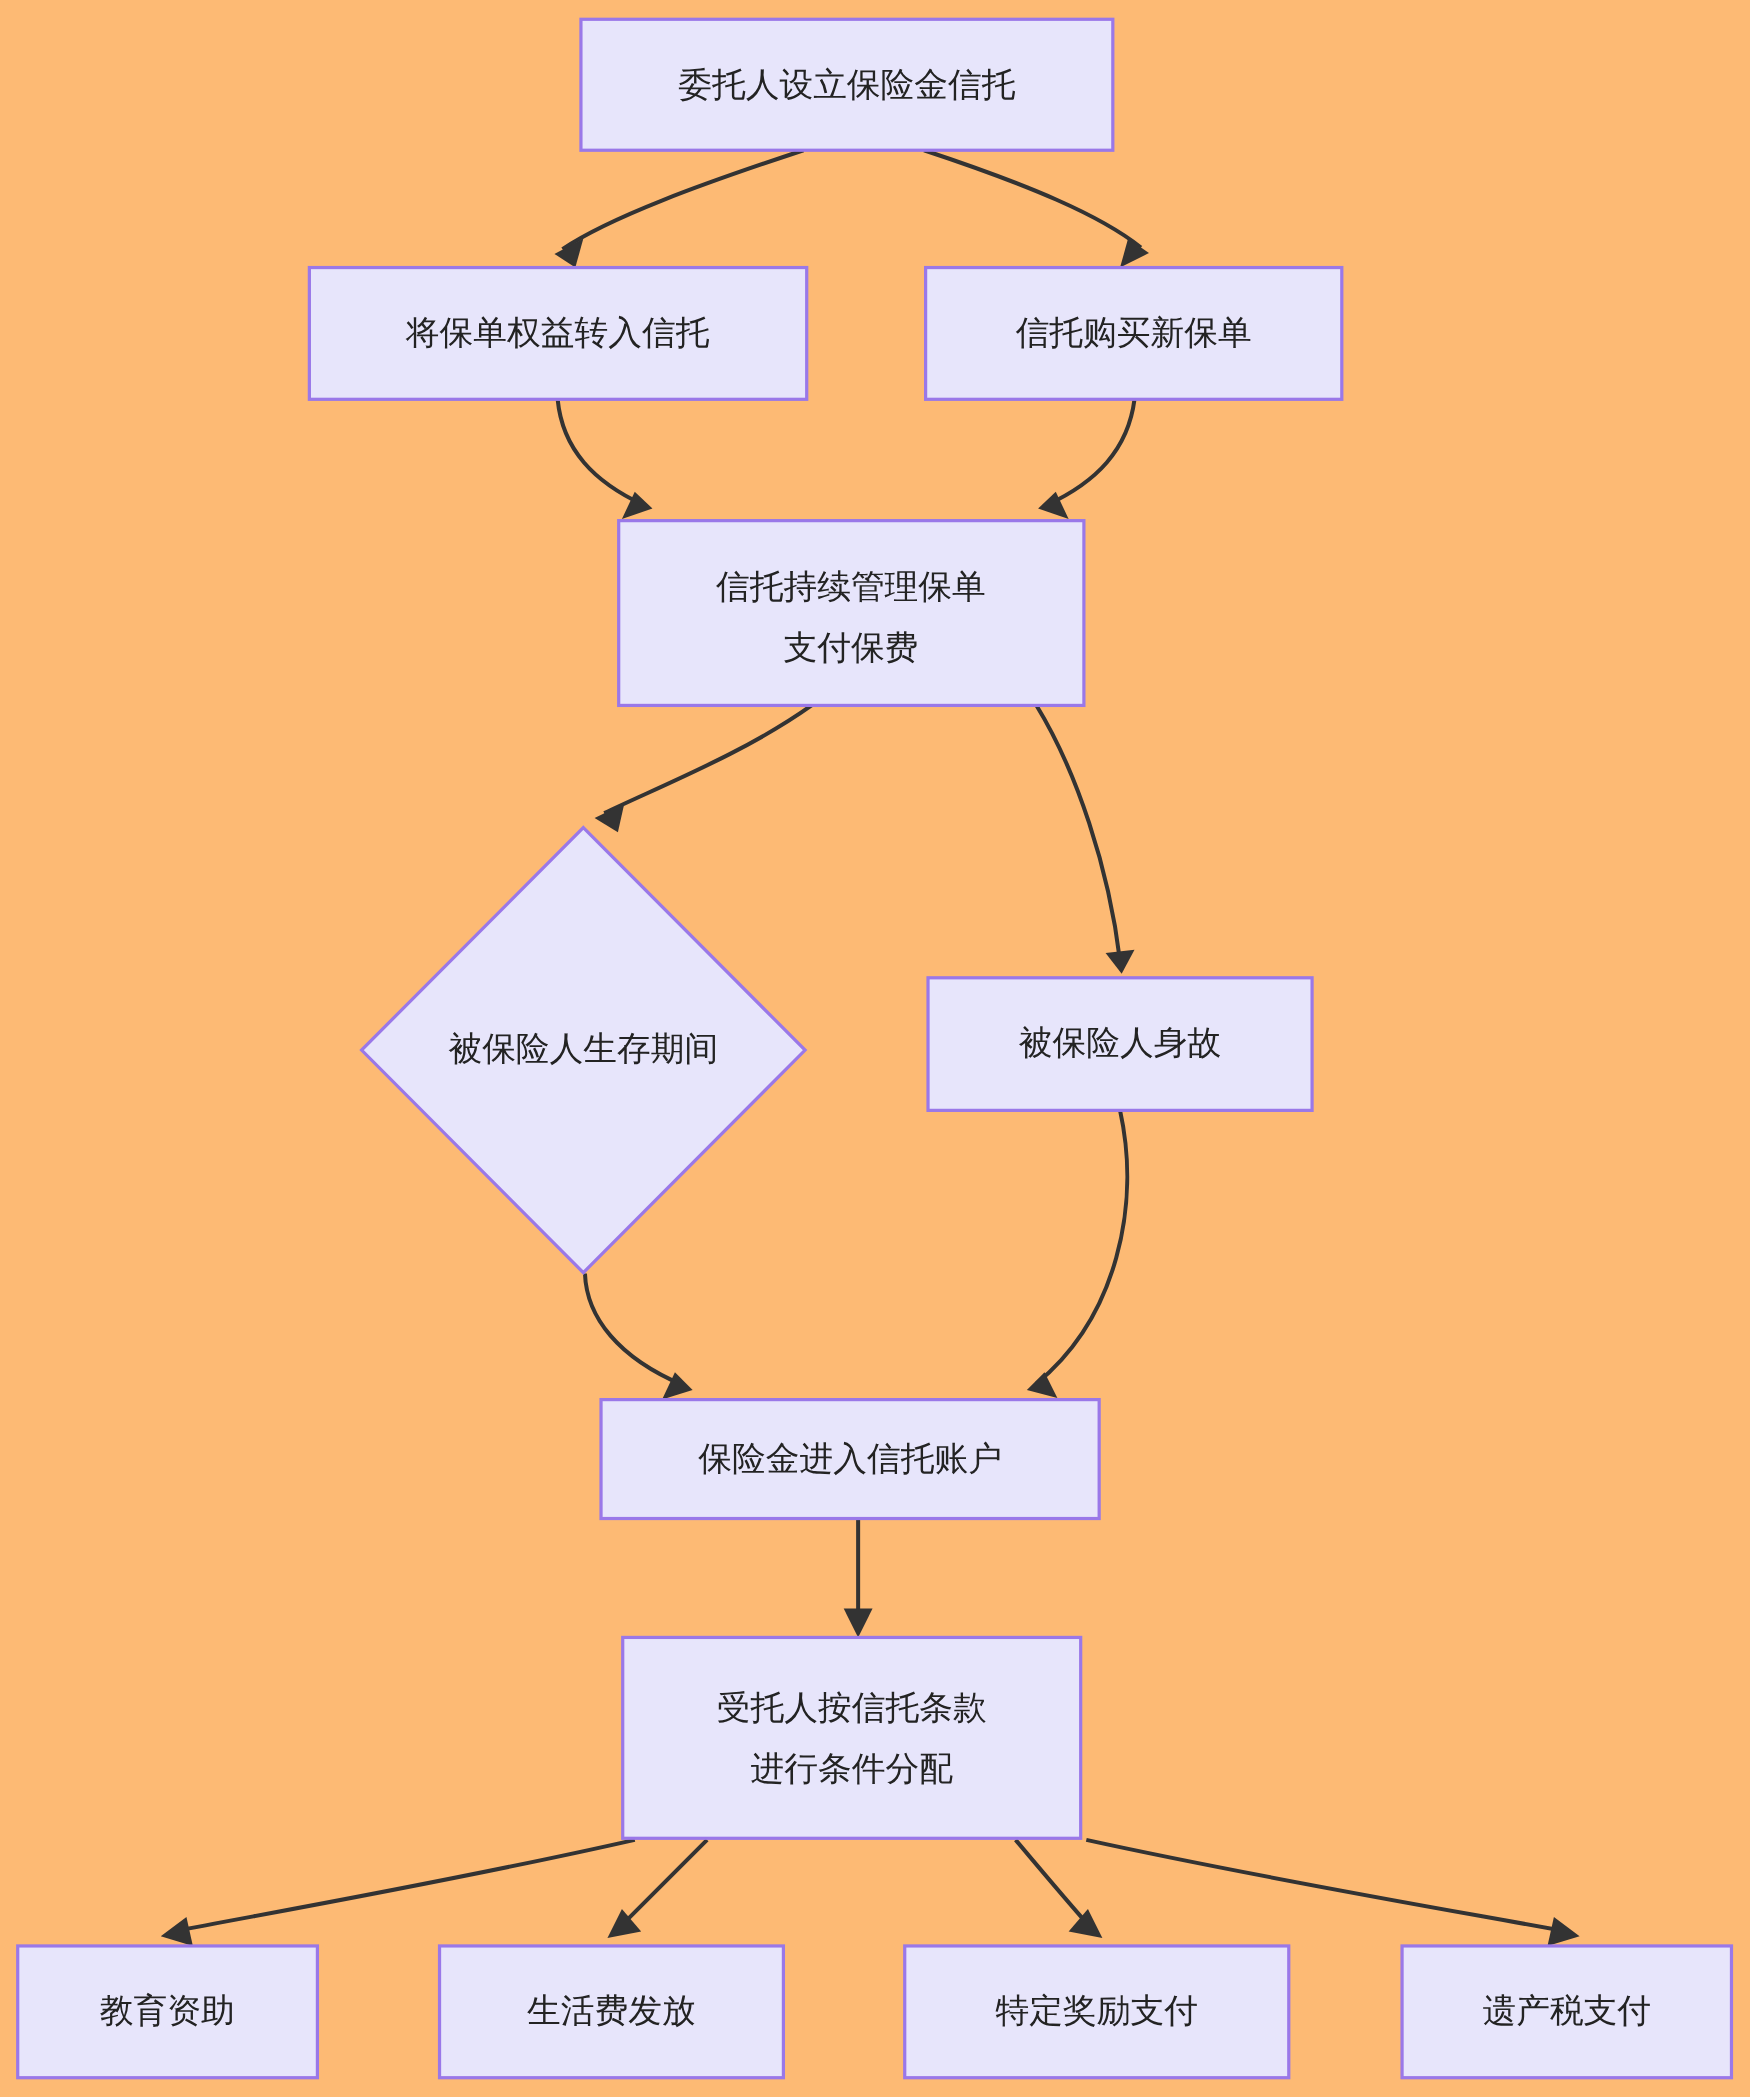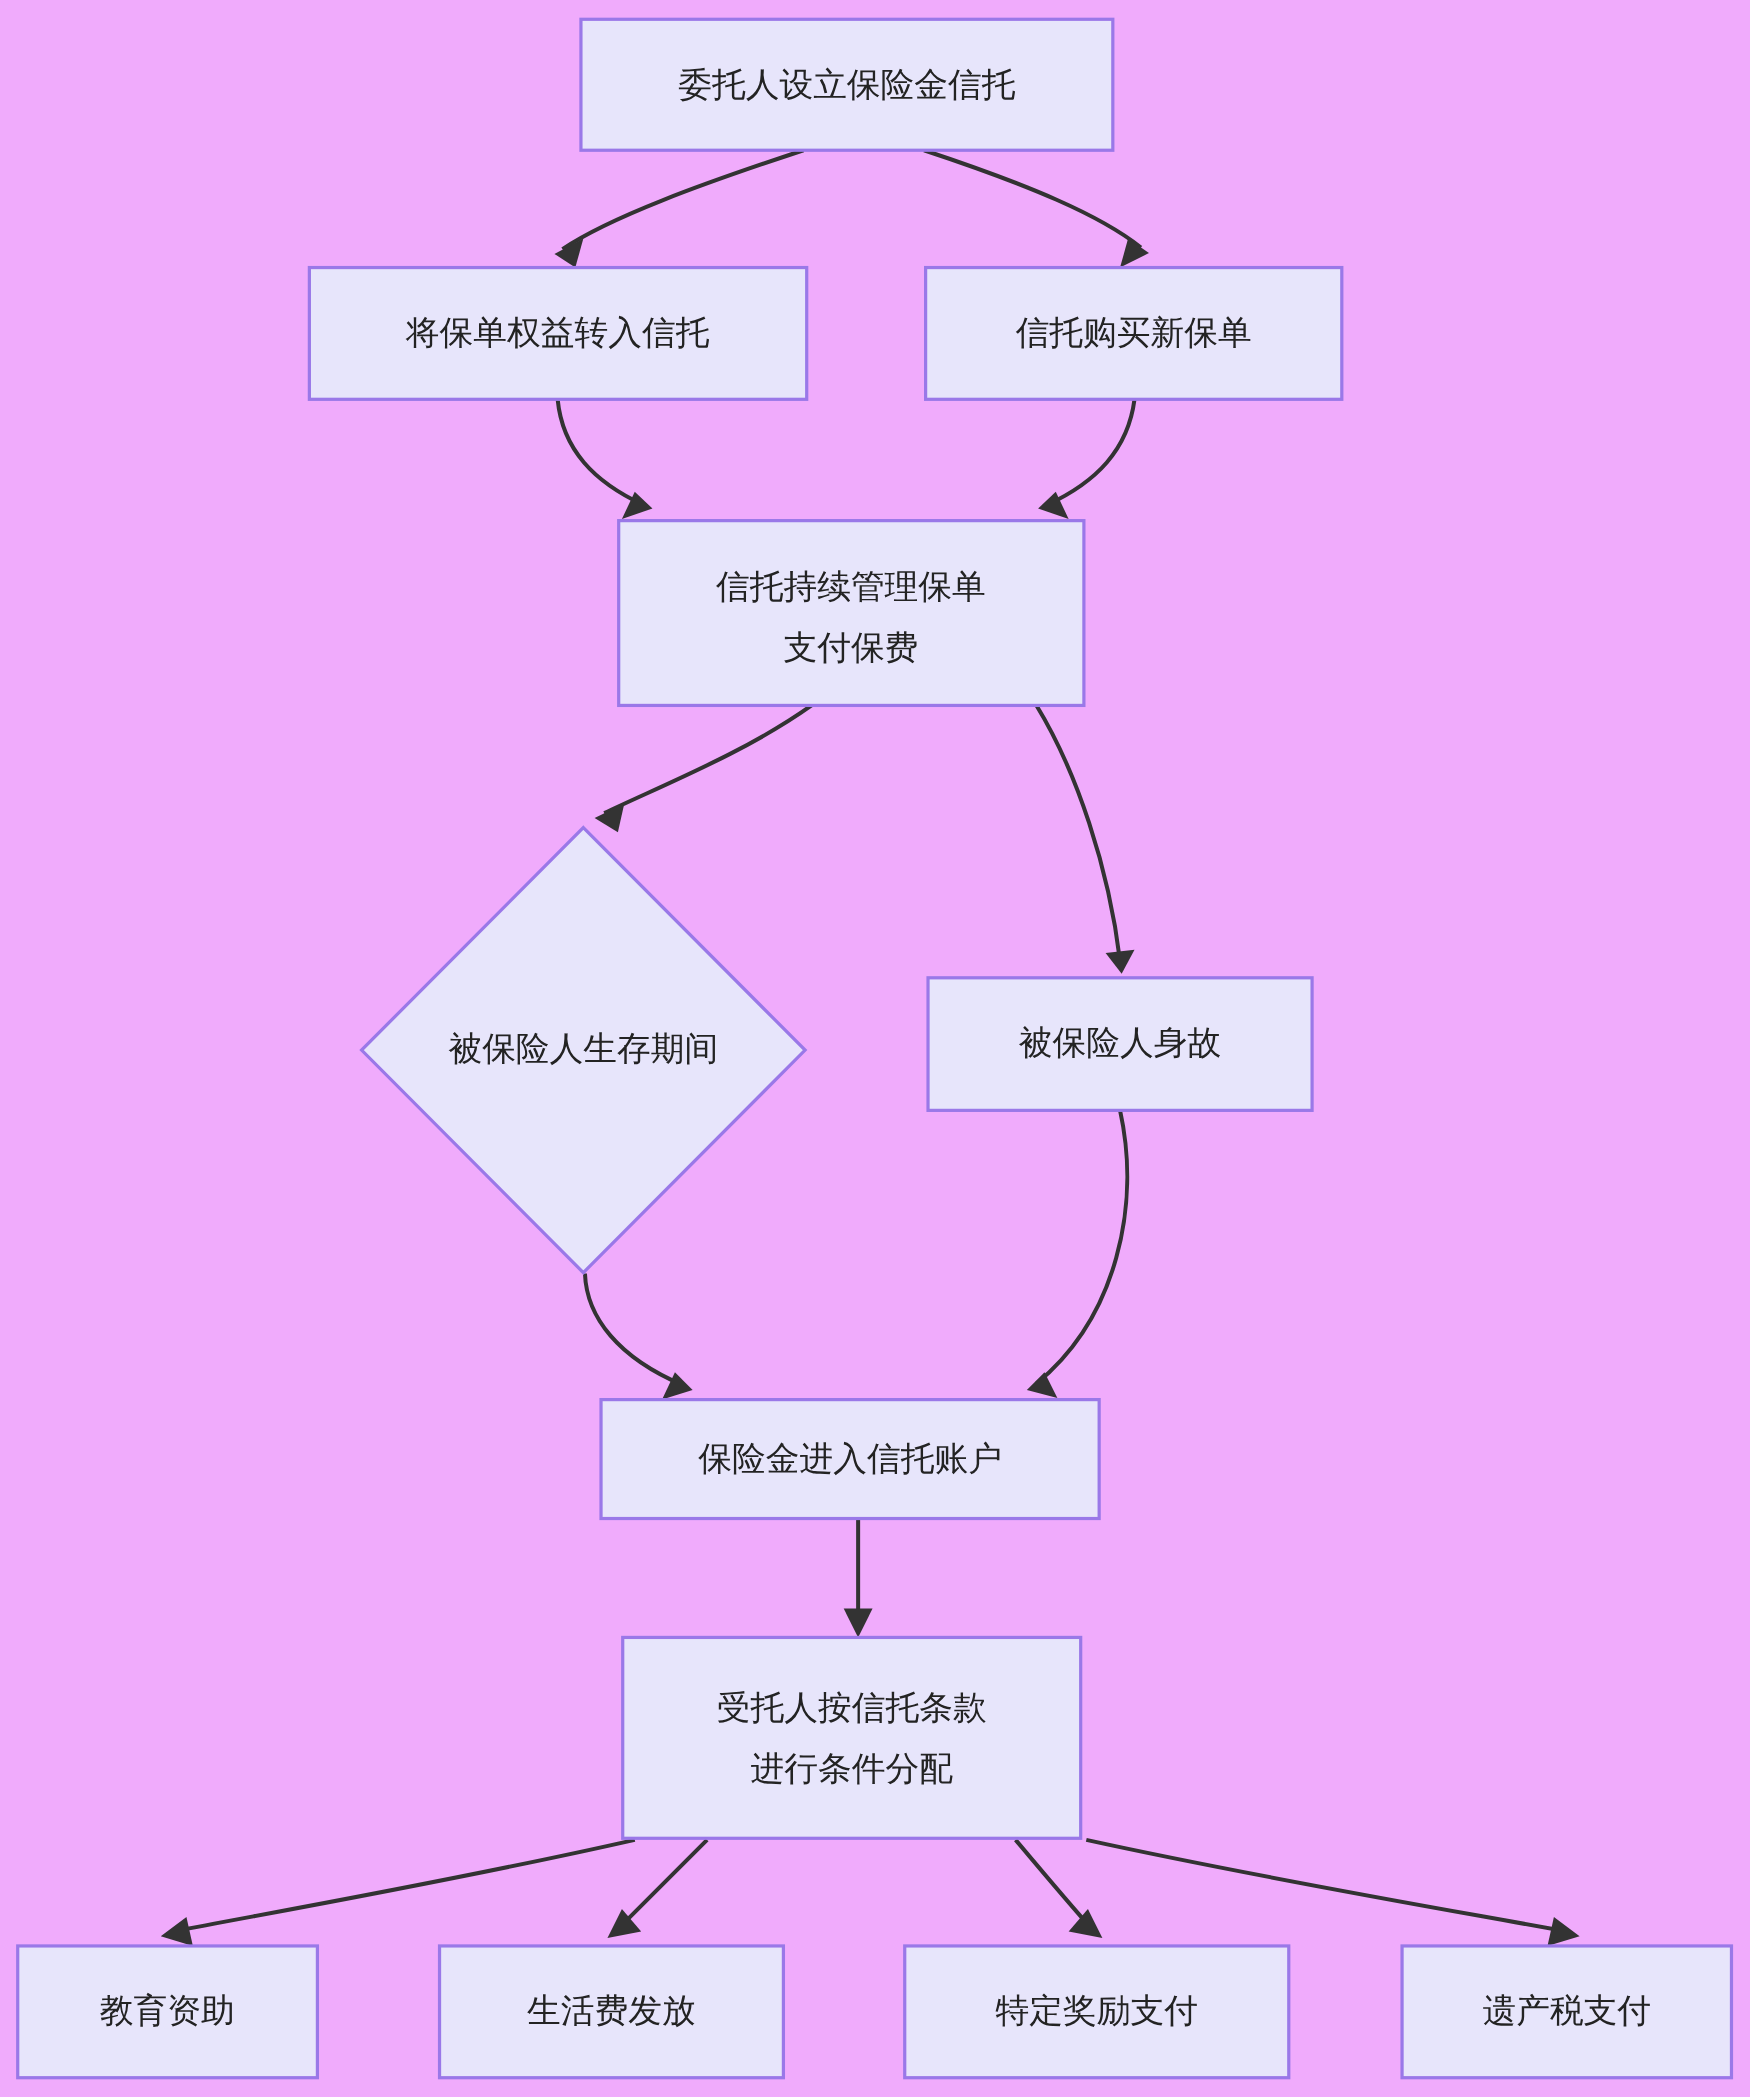--- a/index.html
+++ b/index.html
@@ -10,21 +10,21 @@
   body {
     width: 1750px;
     height: 2097px;
     overflow: hidden;
     font-family: "Liberation Sans", "DejaVu Sans", sans-serif;
   }
   #chart-root {
     position: relative;
     width: 1750px;
     height: 2097px;
-    background: #f0abfc;
+    background: #fdba74;
     text-align: center;
   }
   svg.flow {
     display: block;
     width: 1750px;
     height: 2097px;
   }
   .node-shape {
     fill: #e7e5fb;
     stroke: #9a78e8;

